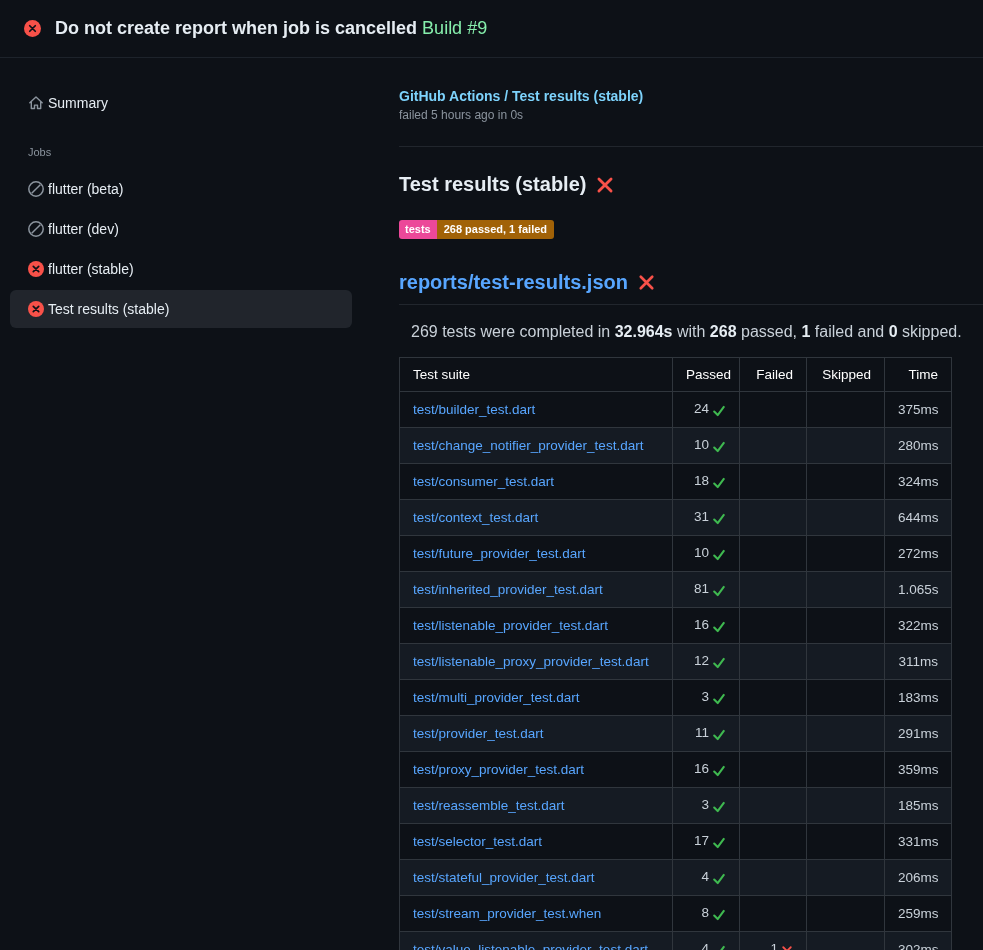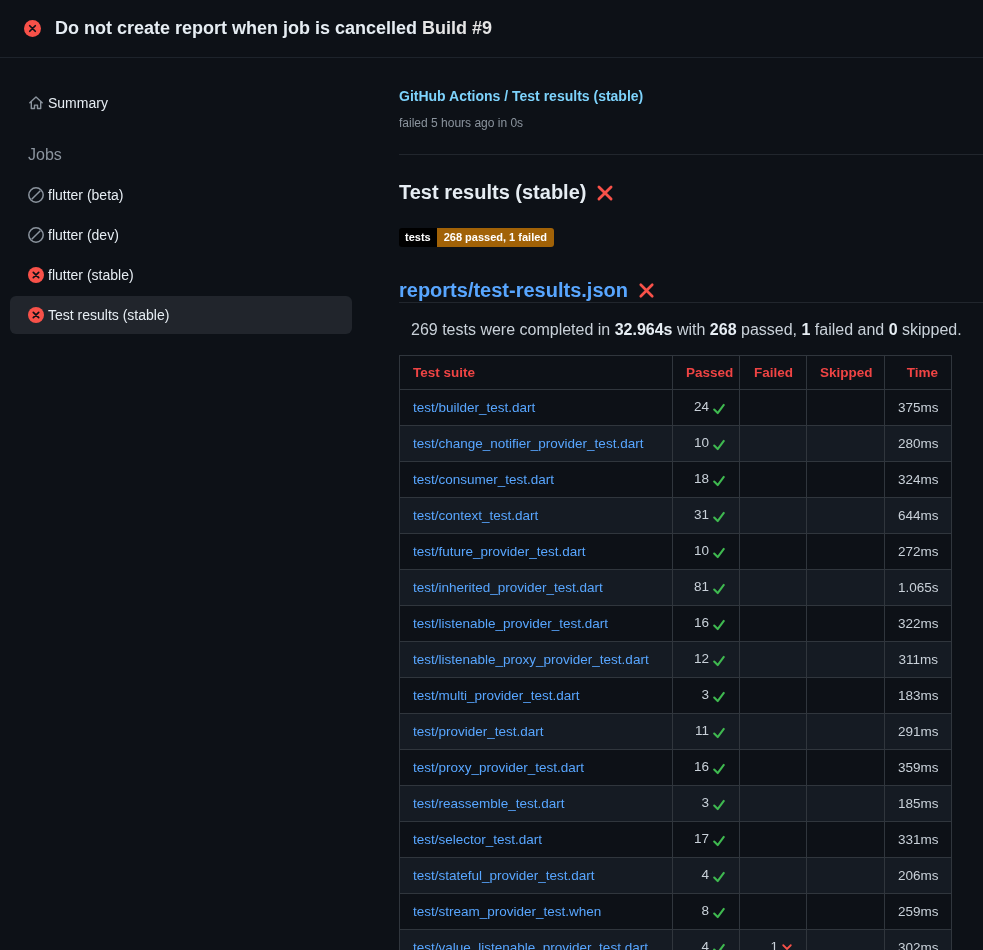--- a/index.html
+++ b/index.html
@@ -4,48 +4,48 @@
 <style>
   html,body{margin:0;padding:0}
   body{
     width:983px;height:950px;overflow:hidden;
     background:#0d1117;color:#c9d1d9;
     font-family:"Liberation Sans","DejaVu Sans",sans-serif;font-size:14px;
   }
   
   .topbar{display:flex;align-items:center;gap:14px;height:57px;padding:0 24px;border-bottom:1px solid #1d232b}
   .topbar h1{margin:0;font-size:18px;font-weight:700;color:#e6edf3;white-space:nowrap}
-  .topbar .build{color:#e5e5e5;font-weight:700}
+  .topbar .build{color:#86efac;font-weight:400}
   .iconwrap{display:inline-flex;flex:none}
   .iconwrap svg{display:block}
   
   .layout{display:flex;align-items:flex-start}
   
   .sidebar{width:399px;flex:0 0 399px;padding-top:26px}
   .side-item{display:flex;align-items:center;gap:4px;height:38px;margin:0 47px 2px 10px;padding-left:18px;border-radius:6px;color:#e6edf3;font-size:14px;cursor:pointer}
   .side-item.selected{background:rgba(177,186,196,0.12)}
-  .jobs-heading{color:#8b949e;font-size:16px;margin:24px 0 12px 28px}
+  .jobs-heading{color:#8b949e;font-size:11px;margin:24px 0 12px 28px}
   
   .main{flex:1;min-width:0;padding-top:30px}
   .breadcrumb{font-weight:700;font-size:14px;color:#7dd3fc}
-  .run-meta{margin-top:12px;font-size:12px;color:#8b949e}
+  .run-meta{margin-top:4px;font-size:12px;color:#8b949e}
   .divider{border:0;border-top:1px solid #21262d;margin:24px 0 0}
   .check-title{display:flex;align-items:center;gap:10px;margin:26px 0 0;font-size:20px;font-weight:700;color:#e6edf3}
   .badge-row{margin-top:24px}
   .badge{display:inline-flex;font-size:11px;font-weight:600;line-height:1;border-radius:3px;overflow:hidden}
-  .badge-label{background:#000000;color:#fff;padding:4px 6px}
+  .badge-label{background:#ec4899;color:#fff;padding:4px 6px}
   .badge-value{background:#a16207;color:#fff;padding:4px 7px}
-  .report-title{display:flex;align-items:center;gap:10px;margin:32px 0 0;padding-bottom:0;border-bottom:1px solid #21262d;font-size:20px;font-weight:700}
+  .report-title{display:flex;align-items:center;gap:10px;margin:32px 0 0;padding-bottom:10px;border-bottom:1px solid #21262d;font-size:20px;font-weight:700}
   .report-title a{color:#58a6ff;text-decoration:none}
   .summary-line{margin:18px 12px 0;font-size:16px;color:#c9d1d9}
   .summary-line b{color:#e6edf3}
   
   table.results{margin-top:16px;border-collapse:collapse;width:552px;table-layout:fixed;font-size:13.5px}
   .results th,.results td{border:1px solid #30363d;padding:8px 13px;line-height:17px;overflow:hidden;white-space:nowrap}
-  .results th{color:#ef4444;font-weight:700;text-align:left}
+  .results th{color:#ffffff;font-weight:400;text-align:left}
   .results th.col-num{text-align:right}
   .results td.num{text-align:right;color:#c9d1d9}
   .results td.suite a{color:#58a6ff;text-decoration:none}
   .results tbody tr:nth-child(even){background:#151b23}
   .ic{display:inline-block;vertical-align:-2px;margin-left:3px}
   .ic svg{display:inline-block;vertical-align:middle}
 </style>
 </head>
 <body>
 

